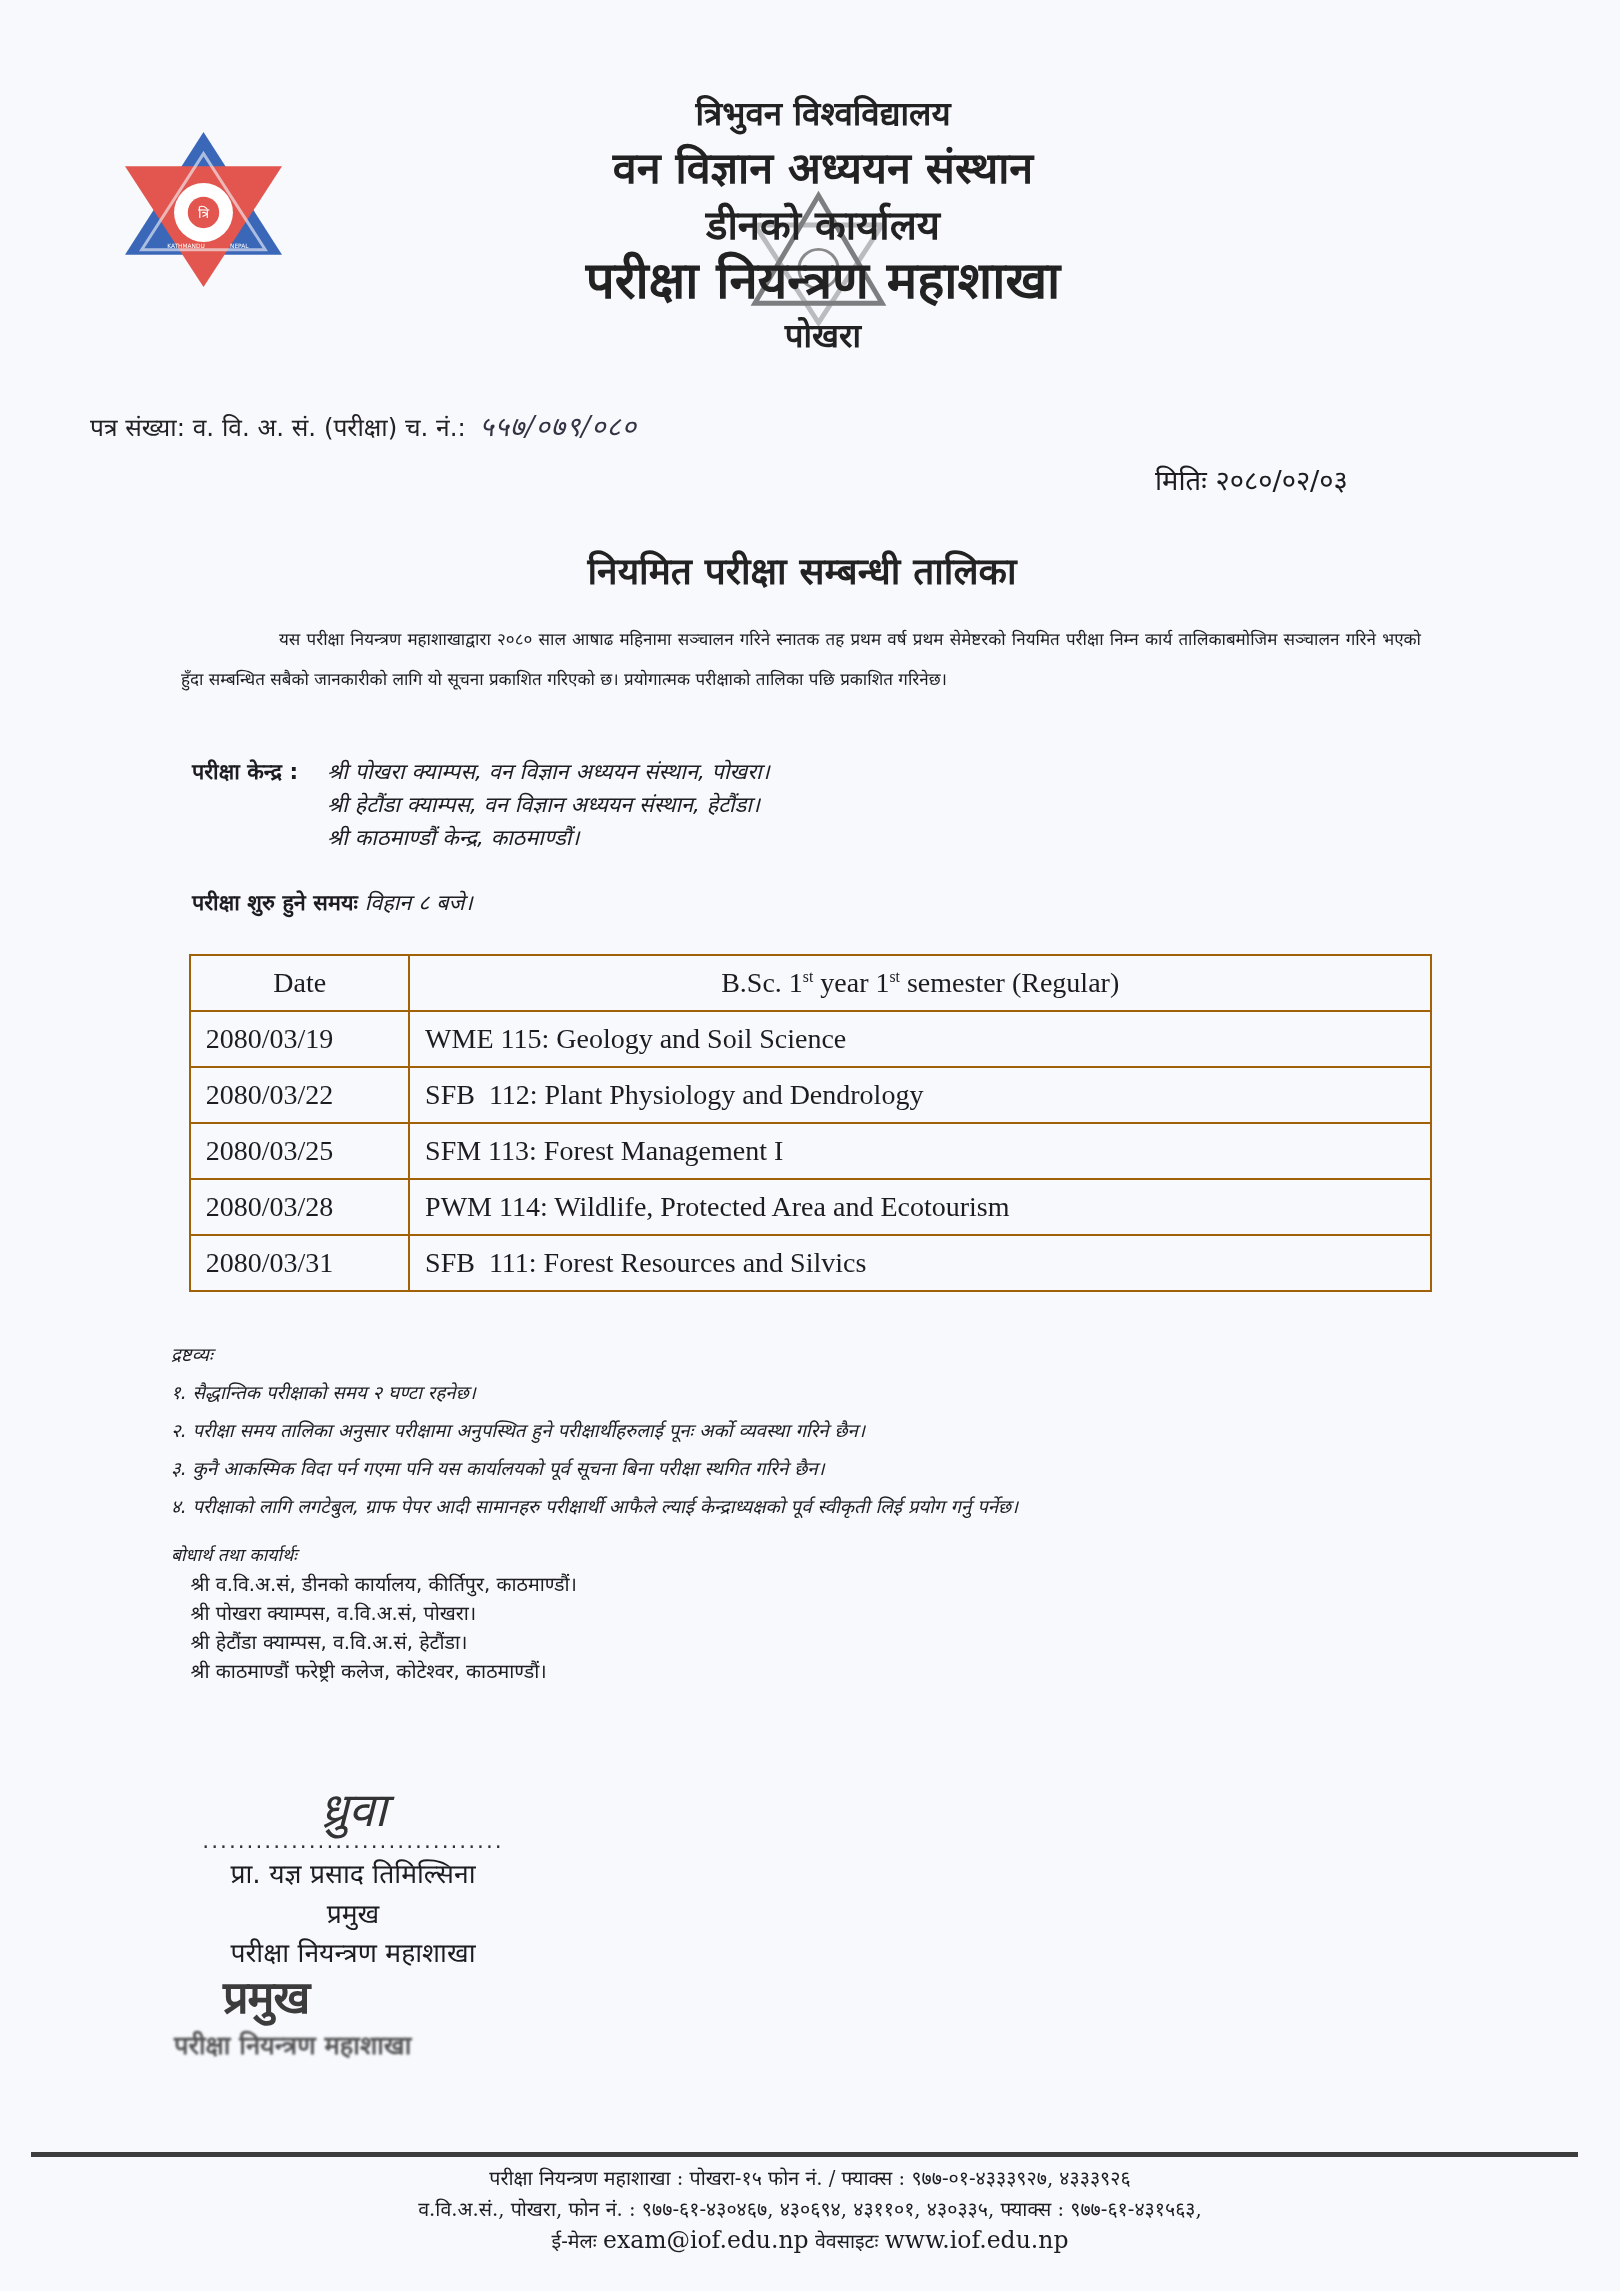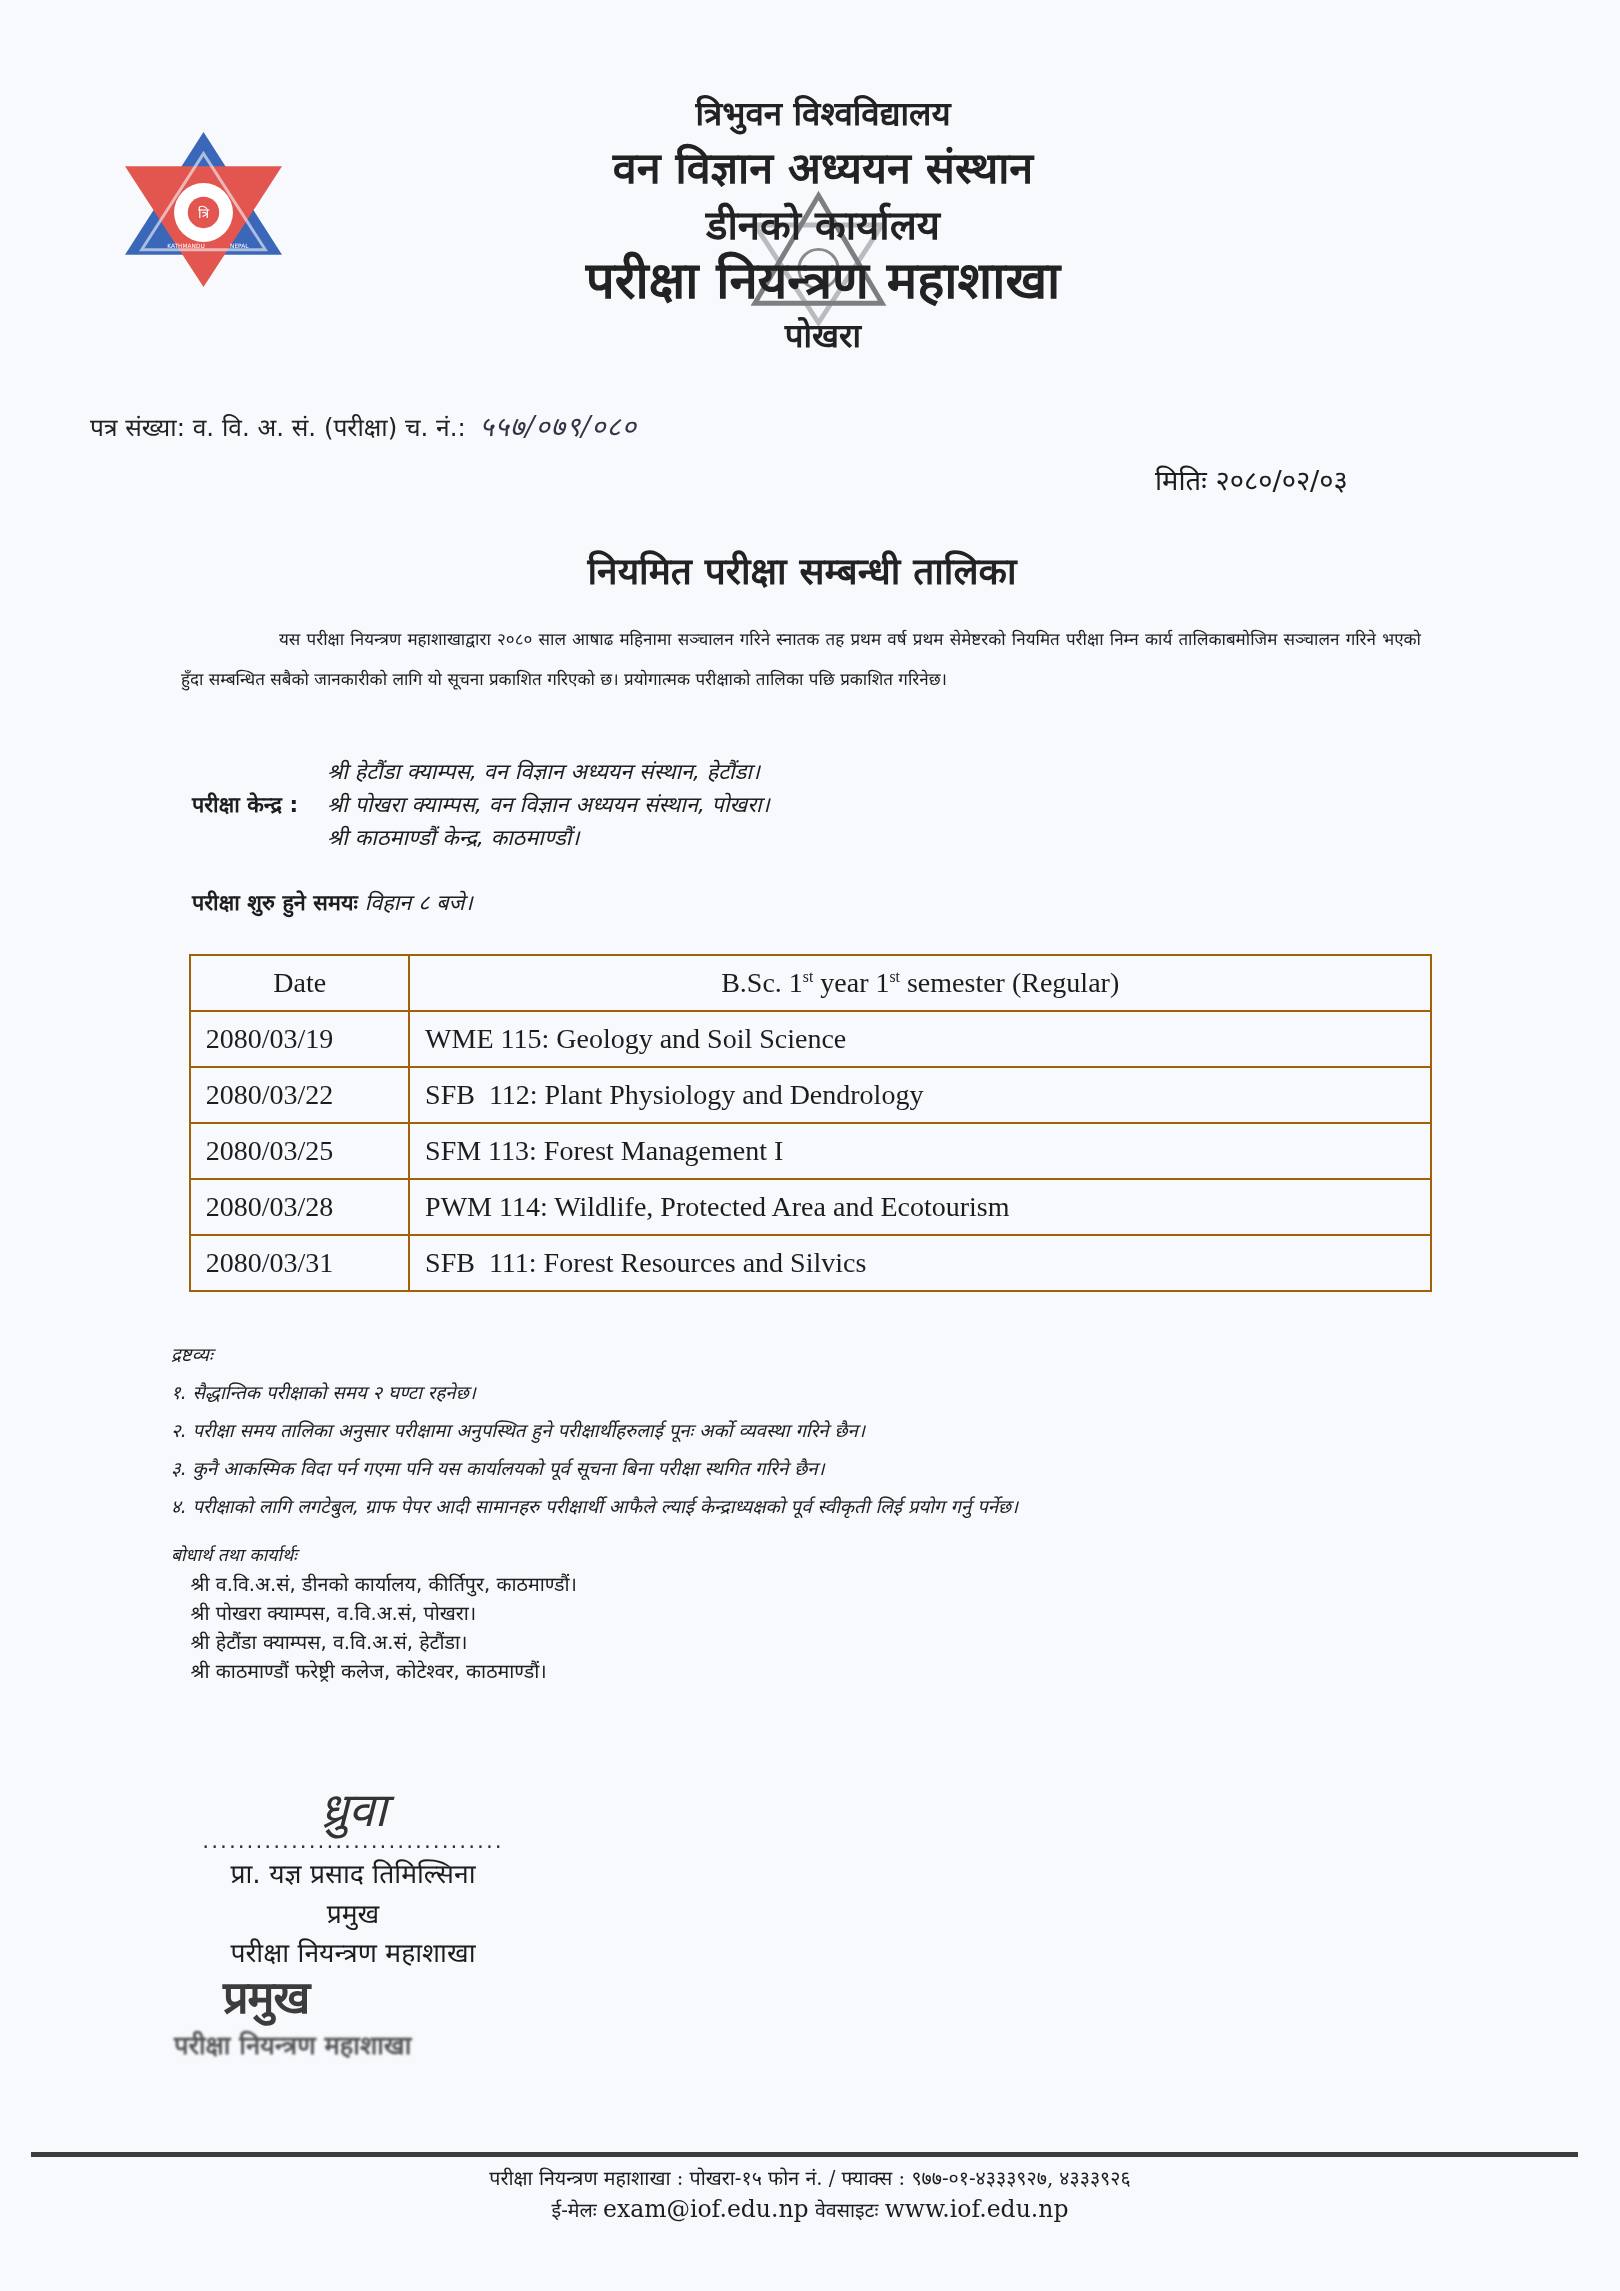--- a/index.html
+++ b/index.html
@@ -123,22 +123,22 @@
 <div class="abs date">
   <span>मितिः</span>
   <span>२०८०/०२/०३</span>
 </div>
 
 <div class="abs title">नियमित परीक्षा सम्बन्धी तालिका</div>
 
 <div class="abs para"><span class="indent"></span><span>यस परीक्षा नियन्त्रण महाशाखाद्वारा २०८० साल आषाढ महिनामा सञ्चालन गरिने स्नातक तह प्रथम वर्ष प्रथम सेमेष्टरको नियमित परीक्षा निम्न कार्य तालिकाबमोजिम सञ्चालन गरिने भएको हुँदा सम्बन्धित सबैको जानकारीको लागि यो सूचना प्रकाशित गरिएको छ। प्रयोगात्मक परीक्षाको तालिका पछि प्रकाशित गरिनेछ।</span></div>
 
 <div class="abs centers">
+  <div class="row"><span class="lbl">परीक्षा केन्द्र :</span><span class="it">श्री पोखरा क्याम्पस, वन विज्ञान अध्ययन संस्थान, पोखरा।</span></div>
   <div class="row sub"><span class="it">श्री हेटौंडा क्याम्पस, वन विज्ञान अध्ययन संस्थान, हेटौंडा।</span></div>
-  <div class="row"><span class="lbl">परीक्षा केन्द्र :</span><span class="it">श्री पोखरा क्याम्पस, वन विज्ञान अध्ययन संस्थान, पोखरा।</span></div>
   <div class="row sub"><span class="it">श्री काठमाण्डौं केन्द्र, काठमाण्डौं।</span></div>
 </div>
 
 <div class="abs starttime">
   <span style="font-weight:bold">परीक्षा शुरु हुने समयः</span>
   <span class="it">विहान ८ बजे।</span>
 </div>
 
 <table class="abs sched">
   <thead>
@@ -193,20 +193,21 @@
   <div class="name">प्रा. यज्ञ प्रसाद तिमिल्सिना</div>
   <div class="role">प्रमुख</div>
   <div class="dept">परीक्षा नियन्त्रण महाशाखा</div>
 </div>
 <div class="abs stamp1">प्रमुख</div>
 <div class="abs stamp2">परीक्षा नियन्त्रण महाशाखा</div>
 
 <div class="abs rule"></div>
 <div class="abs footer">
   <div class="l1">परीक्षा नियन्त्रण महाशाखा : पोखरा-१५ फोन नं. / फ्याक्स : ९७७-०१-४३३३९२७, ४३३३९२६</div>
+  <div>व.वि.अ.सं., पोखरा, फोन नं. : ९७७-६१-४३०४६७, ४३०६९४, ४३११०१, ४३०३३५, फ्याक्स : ९७७-६१-४३१५६३,</div>
   <div>
     <span>ई-मेलः</span>
     <span class="email">exam@iof.edu.np</span>
     <span>वेवसाइटः</span>
     <span class="email">www.iof.edu.np</span>
   </div>
 </div>
 
 
 </body></html>

